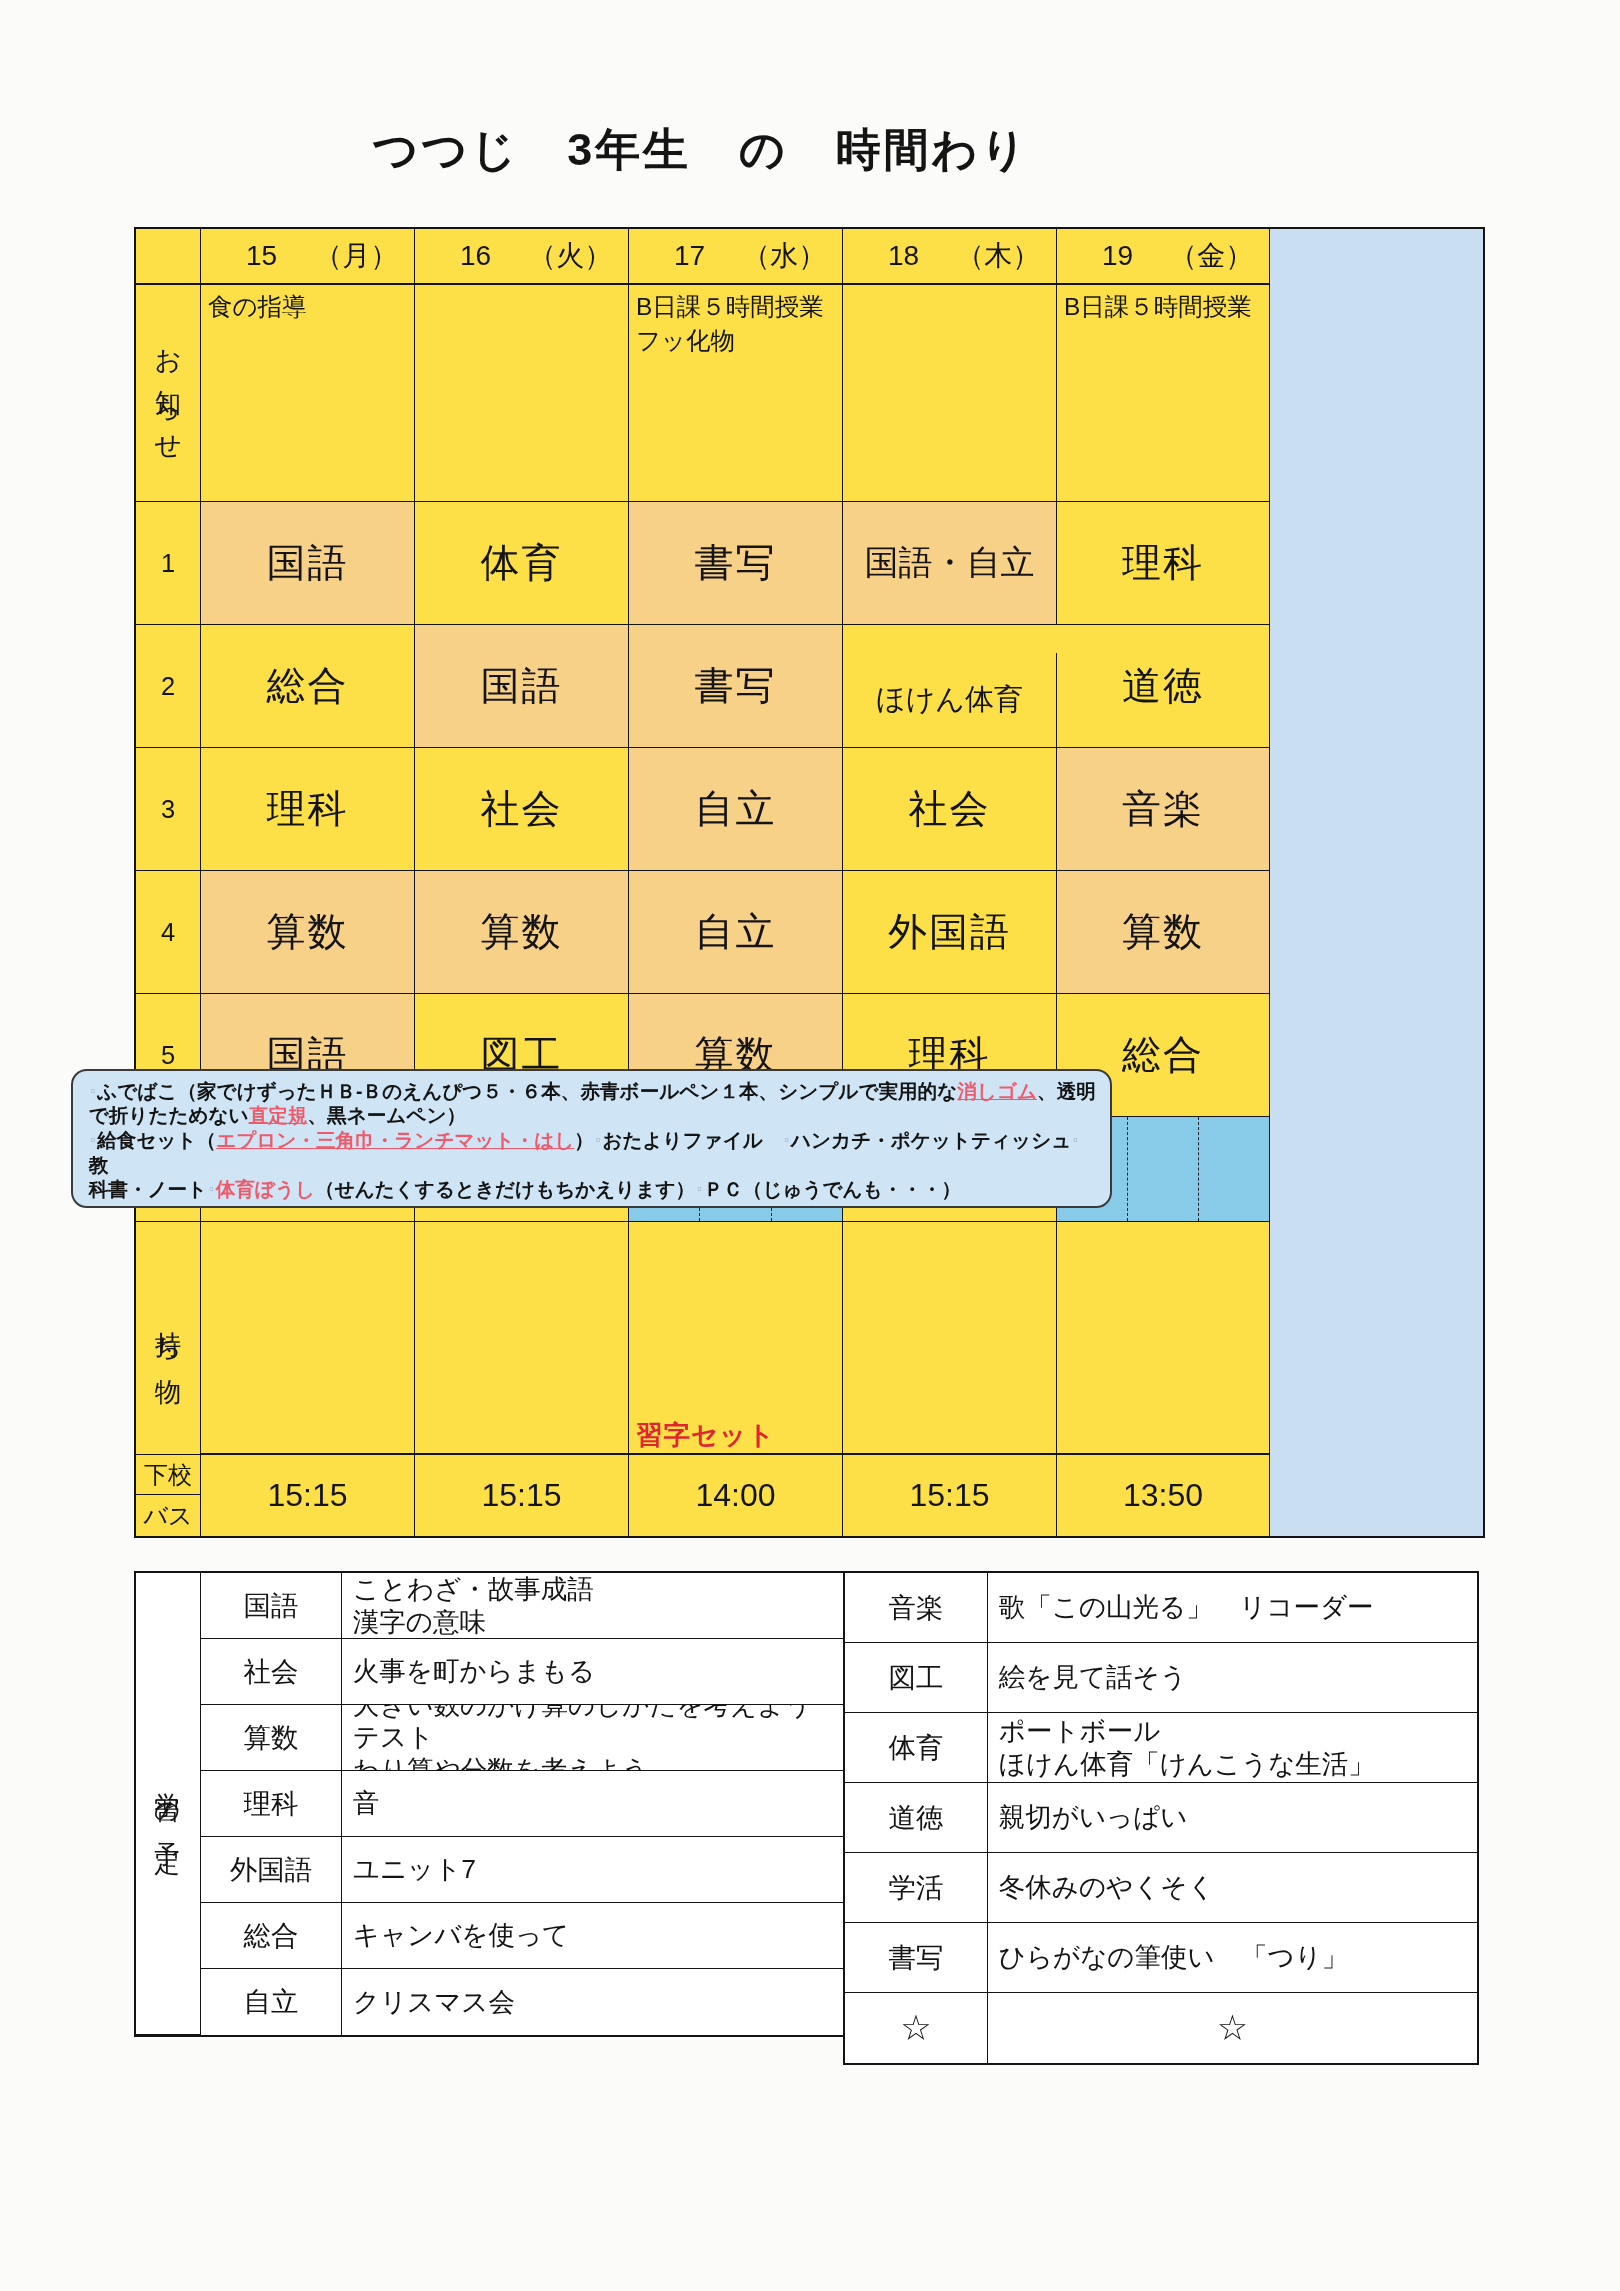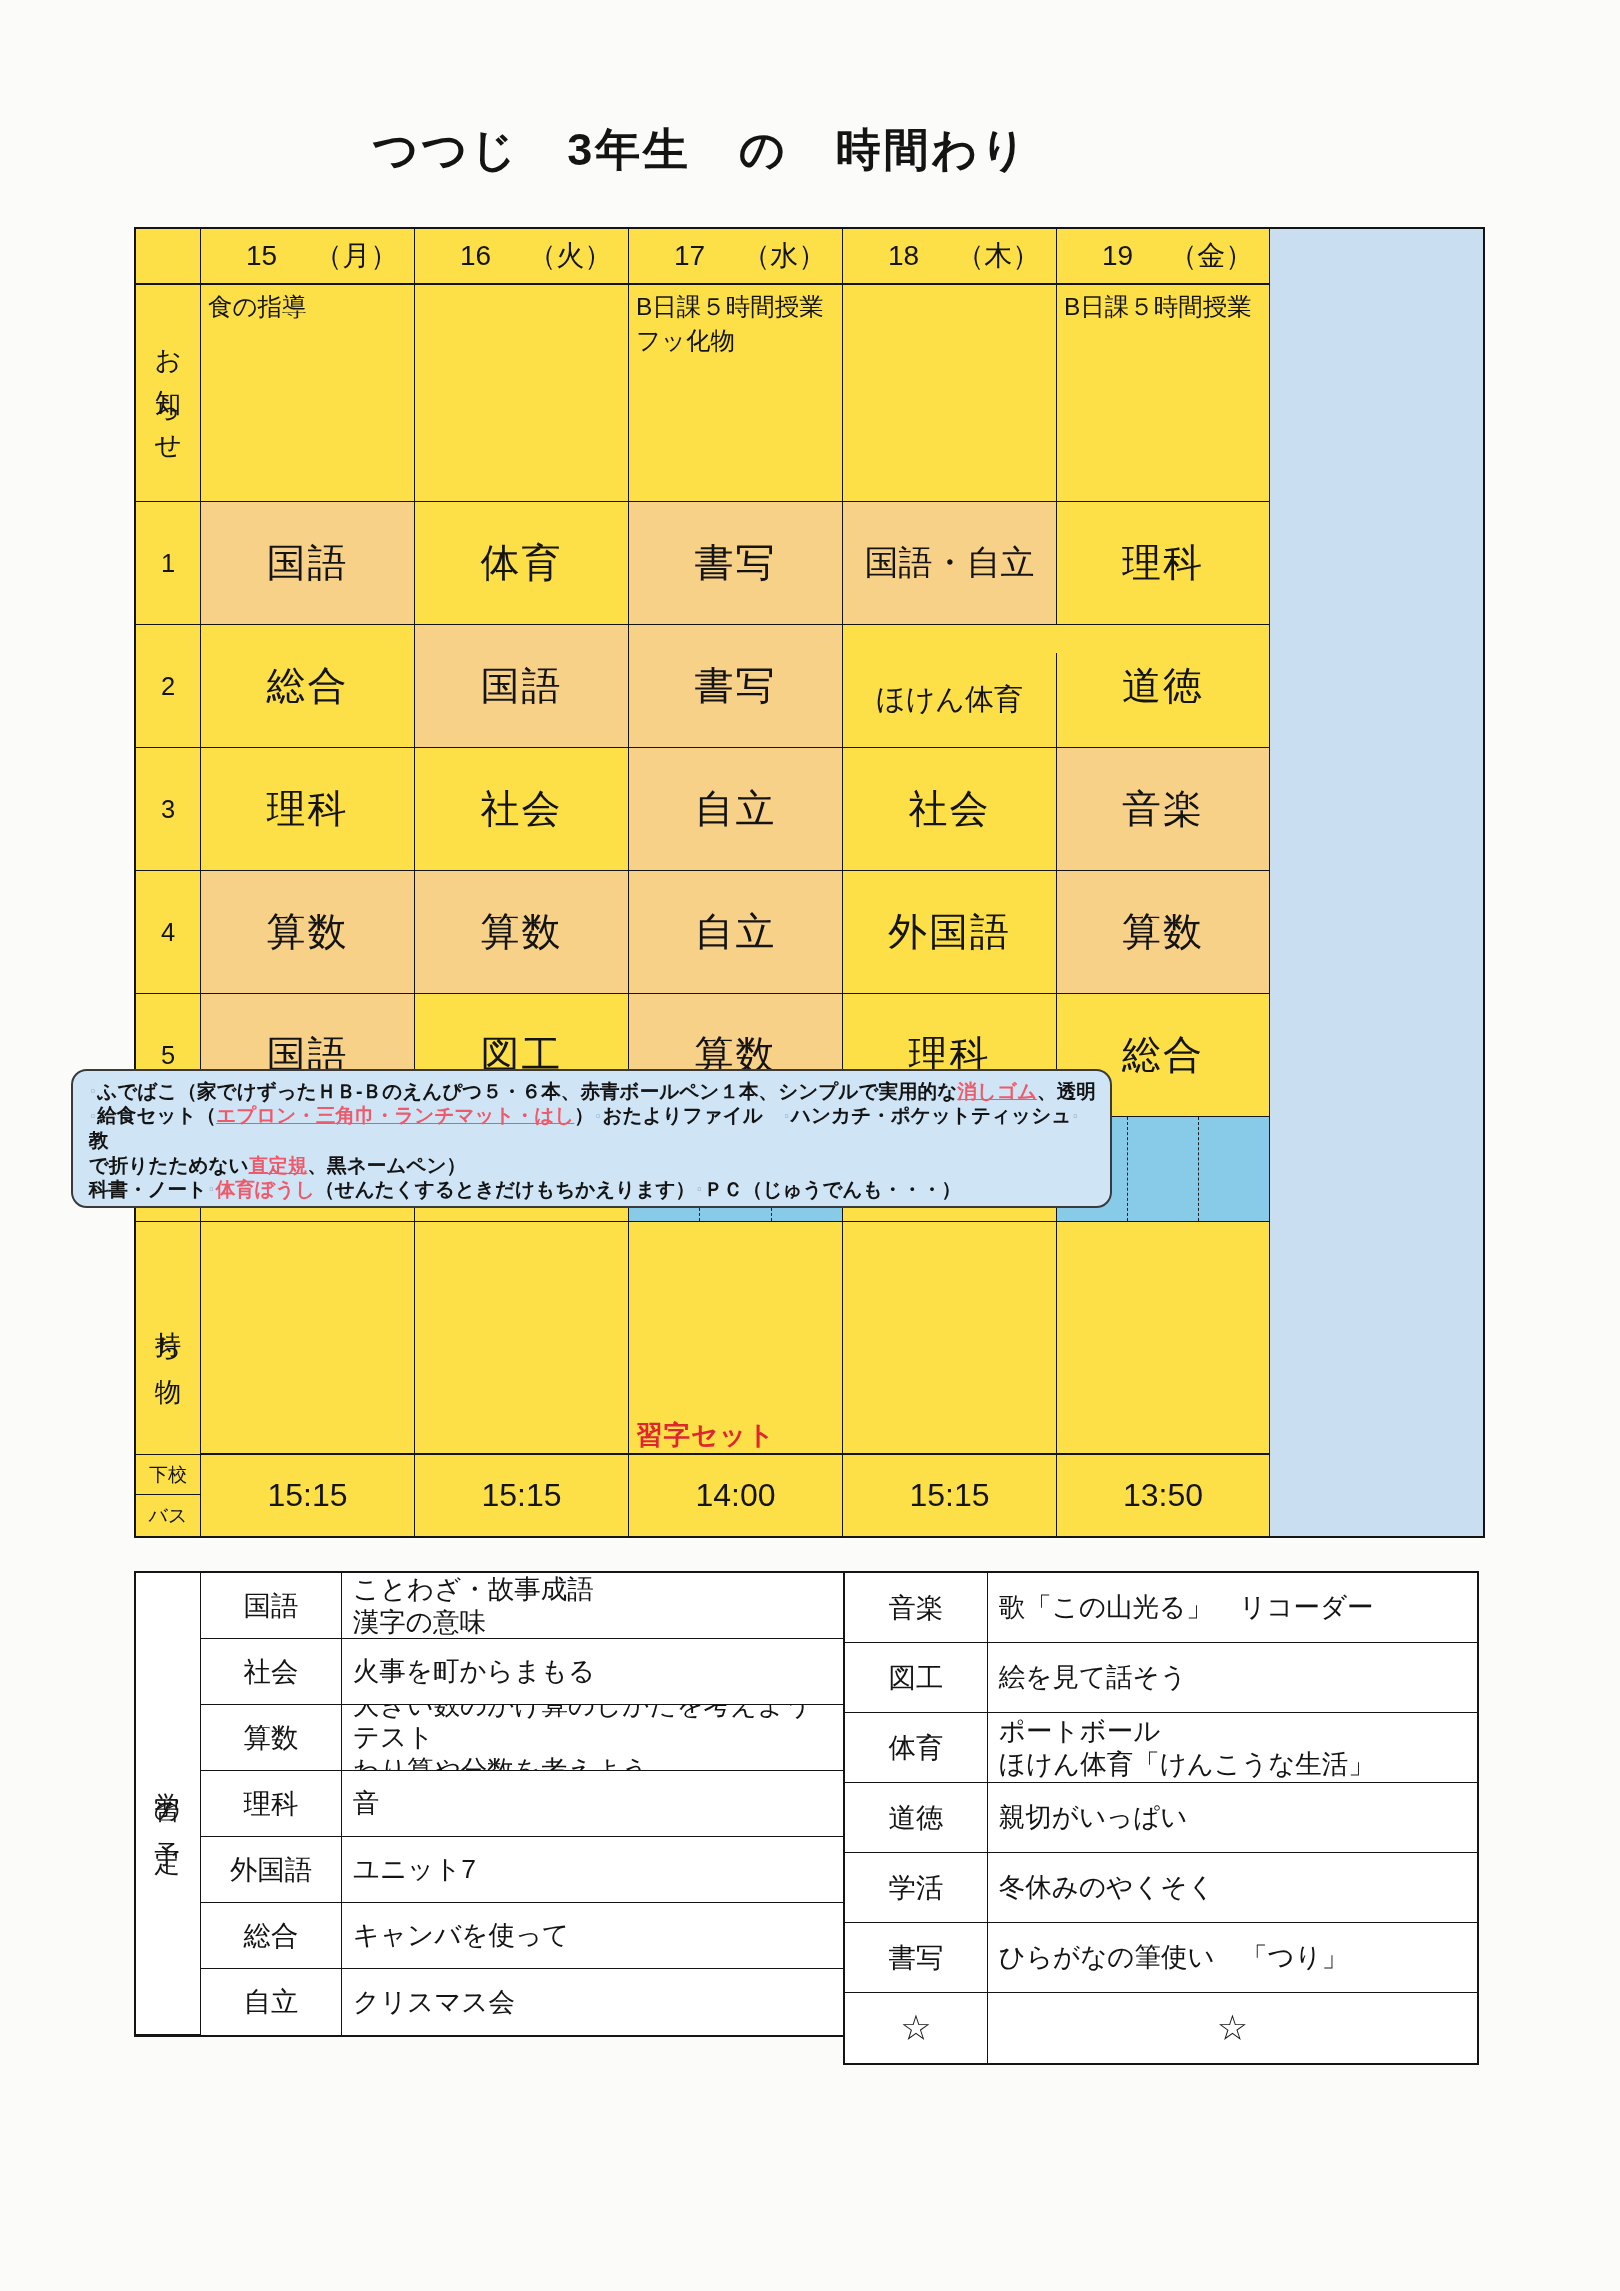--- a/index.html
+++ b/index.html
@@ -34,21 +34,21 @@
   .subj{font-size:39px;letter-spacing:2px;}
   .subj.small{font-size:29px;letter-spacing:0;margin-top:28px;}
   .subj.mid{font-size:34px;letter-spacing:0;}
   .bg-o{background:var(--orange);}
   .bg-b{background:var(--sky);position:relative;}
   .bg-b::before,.bg-b::after{content:"";position:absolute;top:0;bottom:0;border-left:1.8px dashed #1d1d1d;}
   .bg-b::before{left:33%;}
   .bg-b::after{left:66.5%;}
   .mochi-cell{border-bottom:2.9px solid var(--ink);align-items:flex-end;justify-content:flex-start;}
   .shuji{color:var(--red);font-weight:bold;font-size:26.5px;padding:2.9px 0 0 6.9px;letter-spacing:1px;}
-  .gb{font-size:19px;}
+  .gb{font-size:24px;}
   .time{font-size:32px;border-bottom:none;}
   
   .mochi-box{
     position:absolute;left:71px;top:1069px;width:1041px;height:139px;
     background:var(--boxbg);border:2.4px solid #3a3a3a;border-radius:15.7px;
     box-sizing:border-box;padding:7.8px 13.7px 5.9px 15.7px;
     font-size:19.6px;line-height:24.5px;font-weight:bold;z-index:5;text-align:left;
   }
   .mochi-box .ru{color:var(--pink);text-decoration:underline;}
   .mochi-box .r{color:var(--pink);}
@@ -145,22 +145,22 @@
     <div class="c gb lastrow" style="grid-area: 11 / 1;">バス</div>
     <div class="c time lastrow" style="grid-area: 10 / 2 / span 2;">15:15</div>
     <div class="c time lastrow" style="grid-area: 10 / 3 / span 2;">15:15</div>
     <div class="c time lastrow" style="grid-area: 10 / 4 / span 2;">14:00</div>
     <div class="c time lastrow" style="grid-area: 10 / 5 / span 2;">15:15</div>
     <div class="c time lastrow" style="grid-area: 10 / 6 / span 2;">13:50</div>
   </div>
 
 <div class="mochi-box">
     <div><span class="bu">▫</span><span>ふでばこ（家でけずったＨＢ-Ｂのえんぴつ５・６本、赤青ボールペン１本、シンプルで実用的な</span><span class="ru">消しゴム</span><span>、透明</span></div>
+    <div><span>で折りたためない</span><span class="ru">直定規</span><span>、黒ネームペン）</span></div>
     <div><span class="bu">▫</span><span>給食セット（</span><span class="ru">エプロン・三角巾・ランチマット・はし</span><span>）</span><span class="bu">▫</span><span>おたよりファイル　</span><span class="bu">▫</span><span>ハンカチ・ポケットティッシュ</span><span class="bu">▫</span><span>教</span></div>
-    <div><span>で折りたためない</span><span class="ru">直定規</span><span>、黒ネームペン）</span></div>
     <div><span>科書・ノート</span><span class="bu">▫</span><span class="r">体育ぼうし</span><span>（せんたくするときだけもちかえります）</span><span class="bu">▫</span><span>ＰＣ（じゅうでんも・・・）</span></div>
   </div>
 
 <div class="plan" id="plan-left">
     <div class="c vlabel" style="grid-area: 1 / 1 / span 7; letter-spacing: 6.9px; font-size: 25.5px;">学習の予定</div>
     <div class="c psub" style="grid-area: 1 / 2;">国語</div>
     <div class="c pcontent" style="grid-area: 1 / 3; border-right: none;">ことわざ・故事成語
 漢字の意味</div>
     <div class="c psub" style="grid-area: 2 / 2;">社会</div>
     <div class="c pcontent" style="grid-area: 2 / 3; border-right: none;">火事を町からまもる</div>

